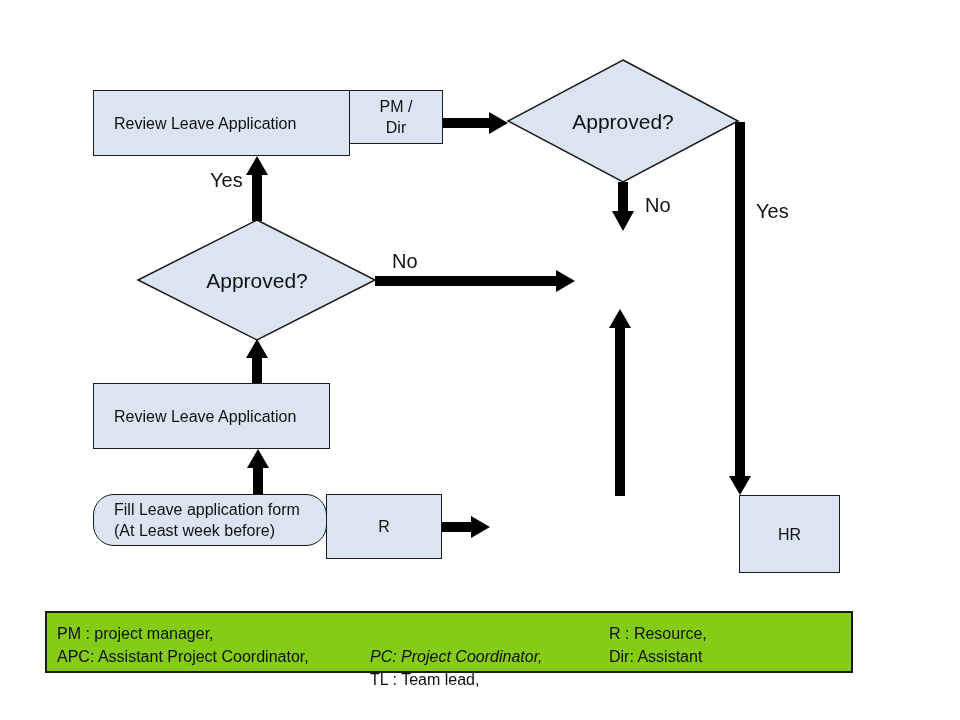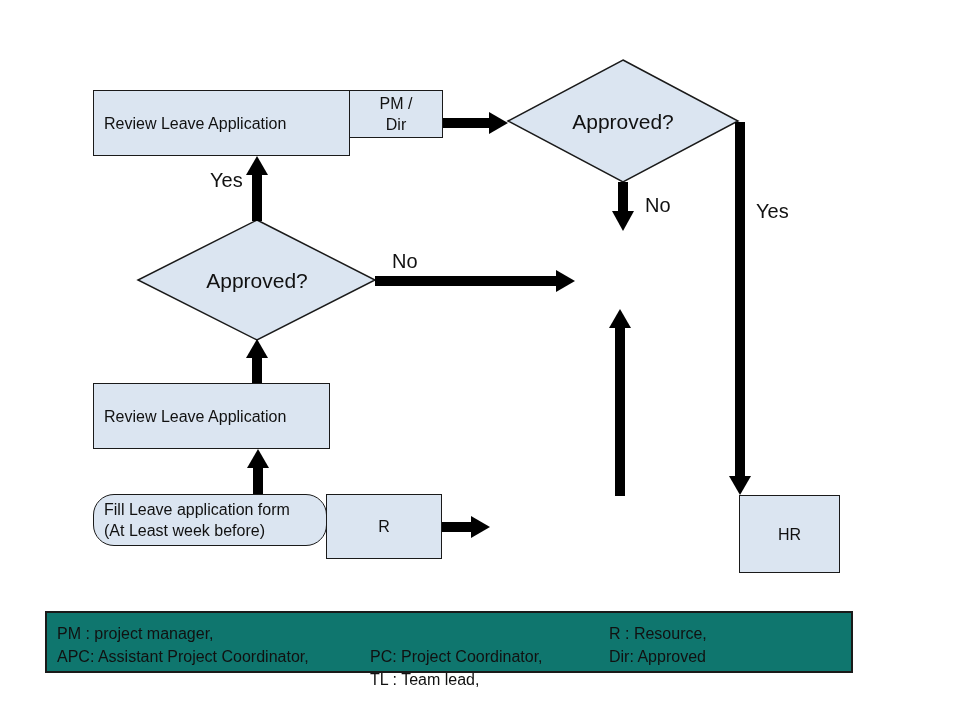--- a/index.html
+++ b/index.html
@@ -21,39 +21,39 @@
     position: absolute;
     background: #dbe5f1;
     border: 1px solid #1a1a1a;
     box-sizing: border-box;
     display: flex;
     align-items: center;
     font-size: 16px;
     line-height: 21px;
     white-space: pre-wrap;
   }
-  .node.left-text { justify-content: flex-start; padding-left: 10px; padding-right: 4px; text-align: left; }
+  .node.left-text { justify-content: flex-start; padding-left: 20px; padding-right: 4px; text-align: left; }
   .node.center-text { justify-content: center; text-align: center; }
   .diamond-label {
     position: absolute;
     width: 200px;
     text-align: center;
     font-size: 21px;
     line-height: 20px;
   }
   .edge-label {
     position: absolute;
     font-size: 20px;
     line-height: 20px;
   }
   #legend-box {
     position: absolute;
     left: 45px; top: 611px;
     width: 808px; height: 62px;
-    background: #0f766e;
+    background: #84cc16;
     border: 2px solid #1a1a1a;
     box-sizing: border-box;
   }
   .legend-cell {
     position: absolute;
     font-size: 16px;
     line-height: 21px;
     white-space: nowrap;
   }
 </style>
@@ -89,21 +89,21 @@
     <polygon points="246,175 268,175 257,156" fill="#000"></polygon>
 
     <line x1="258" y1="495" x2="258" y2="468" stroke="#000" stroke-width="10"></line>
     <polygon points="247,468 269,468 258,449" fill="#000"></polygon>
 
     <line x1="442" y1="527" x2="471" y2="527" stroke="#000" stroke-width="10"></line>
     <polygon points="471,516 471,538 490,527" fill="#000"></polygon>
   </svg>
 
   <div class="node left-text" style="left:93px; top:90px; width:257px; height:66px;">Review Leave Application</div>
-  <div class="node center-text" style="left:349px; top:90px; width:94px; height:48px;">PM /
+  <div class="node center-text" style="left:349px; top:90px; width:94px; height:54px;">PM /
 Dir</div>
 
 
   <div class="node left-text" style="left:93px; top:383px; width:237px; height:66px;">Review Leave Application</div>
 
   <div class="node left-text" style="left:93px; top:494px; width:234px; height:52px;border-radius:21px;">Fill Leave application form
 (At Least week before)</div>
   <div class="node center-text" style="left:326px; top:494px; width:116px; height:65px;">R</div>
 
   <div class="node center-text" style="left:739px; top:495px; width:101px; height:78px;">HR</div>
@@ -114,17 +114,17 @@
   <div class="edge-label" style="left:210px; top:170px;">Yes</div>
   <div class="edge-label" style="left:645px; top:195px;">No</div>
   <div class="edge-label" style="left:756px; top:201px;">Yes</div>
   <div class="edge-label" style="left:392px; top:251px;">No</div>
 
   <div id="legend-box">
     <span class="legend-cell" style="left:10px; top:10px;">PM : project manager,</span>
     <span class="legend-cell" style="left:323px; top:24px;margin-top:32px;">TL : Team lead,</span>
     <span class="legend-cell" style="left:562px; top:10px;">R : Resource,</span>
     <span class="legend-cell" style="left:10px; top:33px;">APC: Assistant Project Coordinator,</span>
-    <span class="legend-cell" style="left:323px; top:33px;">PC: Project Coordinator,</span>
-    <span class="legend-cell" style="left:562px; top:33px;">Dir: Approved</span>
+    <span class="legend-cell" style="left:323px; top:33px;font-style:italic;">PC: Project Coordinator,</span>
+    <span class="legend-cell" style="left:562px; top:33px;">Dir: Assistant</span>
   </div>
 
 </div>
 
 </body></html>

